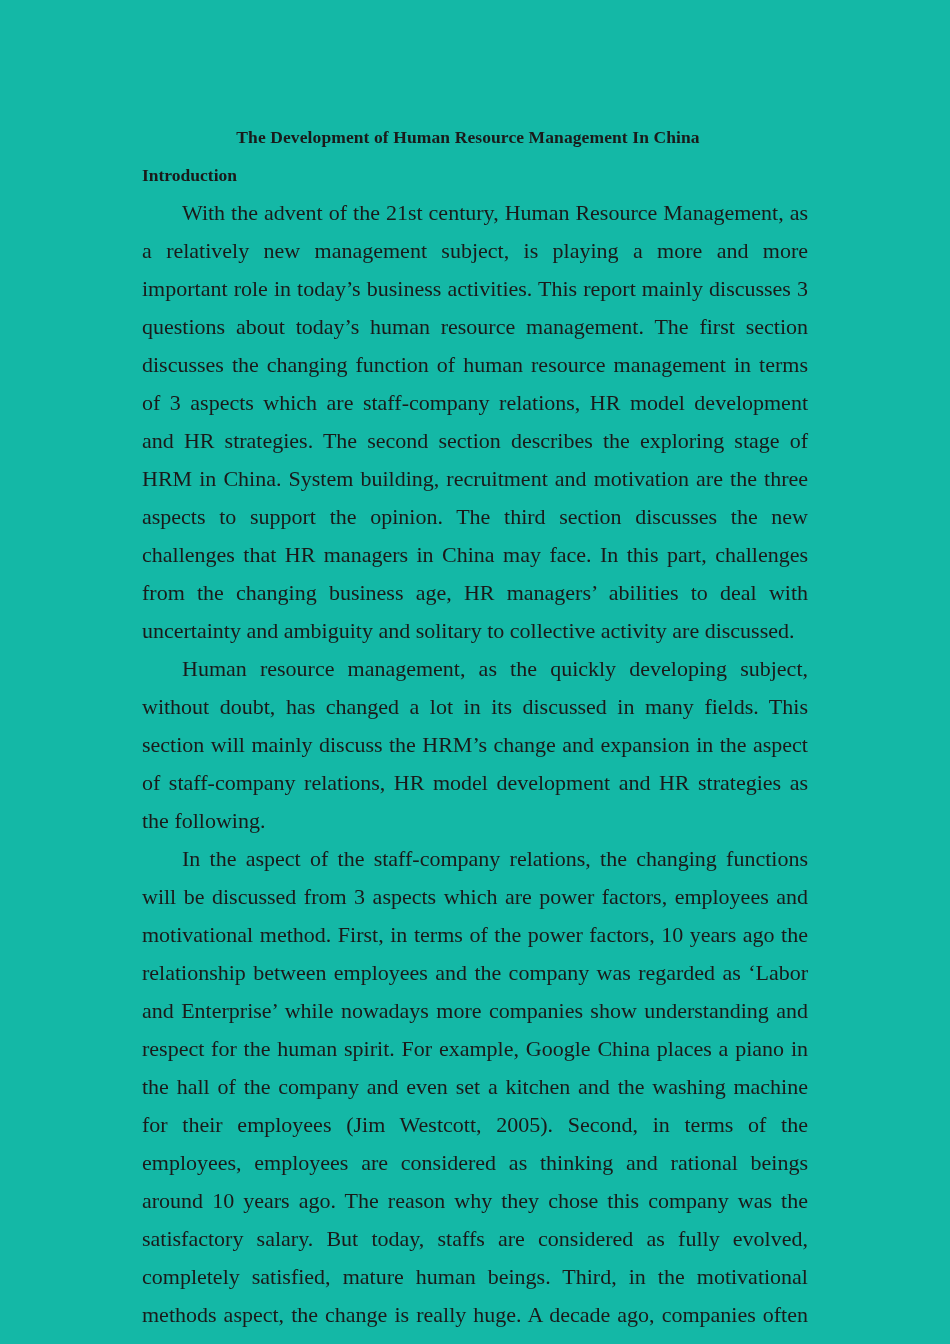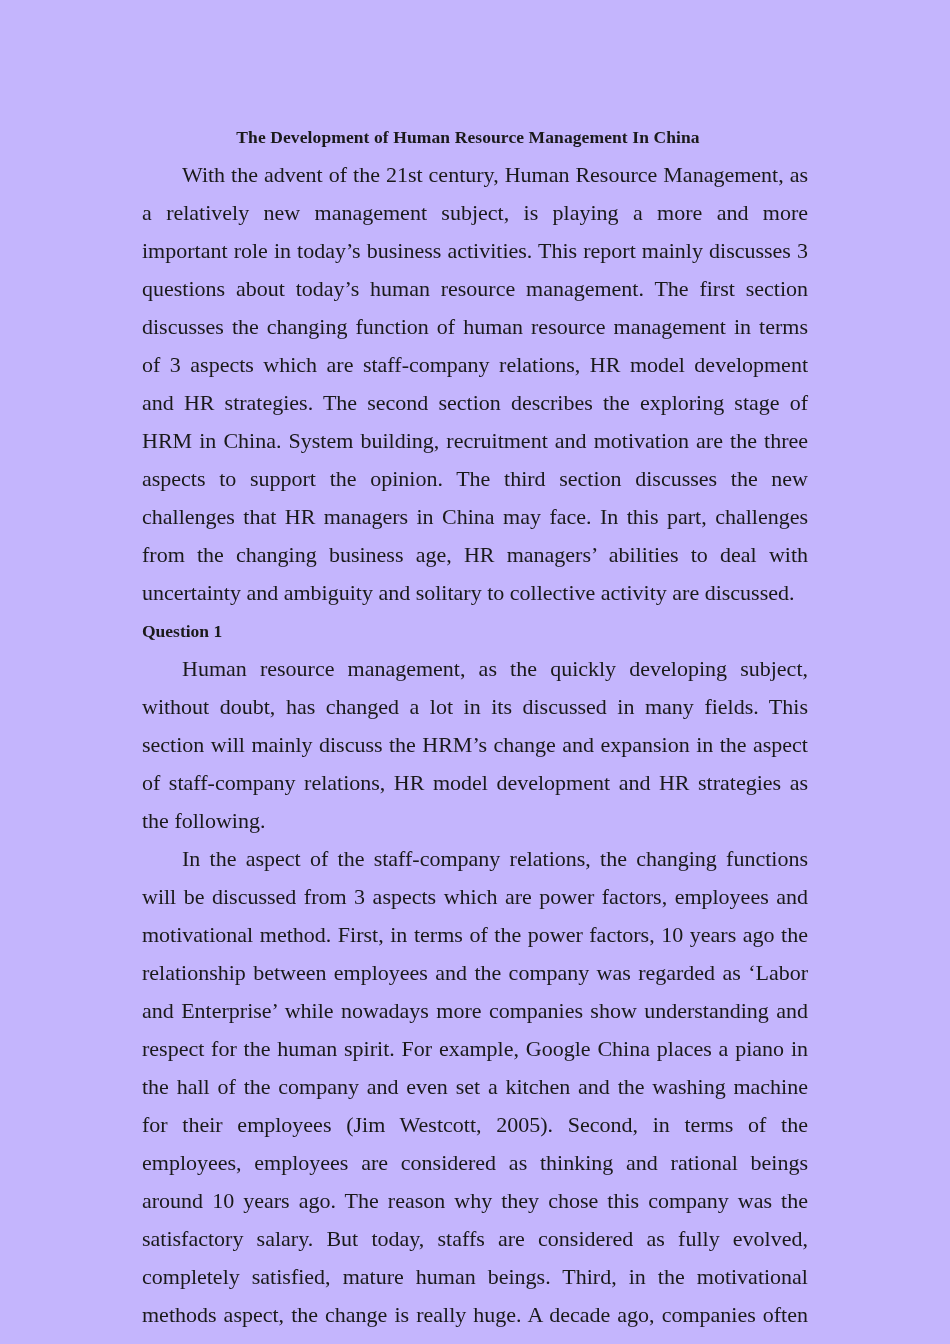--- a/index.html
+++ b/index.html
@@ -11,21 +11,21 @@
     width: 950px;
     height: 1344px;
     font-family: "Liberation Serif", "DejaVu Serif", serif;
     color: #1a1a1a;
     overflow: hidden;
   }
   .page {
     position: relative;
     width: 950px;
     height: 1344px;
-    background: #c4b5fd;
+    background: #14b8a6;
   }
   .content {
     position: absolute;
     left: 142px;
     top: 118px;
     width: 666px;
   }
   .doc-title {
     text-align: center;
     font-size: 17.5px;
@@ -55,23 +55,23 @@
   }
 </style>
 </head>
 <body>
 
 <div class="page">
   <div class="content">
 
     <h1 class="doc-title">The Development of Human Resource Management In China</h1>
 
+    <h2 class="section-heading">Introduction</h2>
 
     <p class="body-text">With the advent of the 21st century, Human Resource Management, as a relatively new management subject, is playing a more and more important role in today’s business activities. This report mainly discusses 3 questions about today’s human resource management. The first section discusses the changing function of human resource management in terms of 3 aspects which are staff-company relations, HR model development and HR strategies. The second section describes the exploring stage of HRM in China. System building, recruitment and motivation are the three aspects to support the opinion. The third section discusses the new challenges that HR managers in China may face. In this part, challenges from the changing business age, HR managers’ abilities to deal with uncertainty and ambiguity and solitary to collective activity are discussed.</p>
 
-    <h2 class="section-heading">Question 1</h2>
 
     <p class="body-text">Human resource management, as the quickly developing subject, without doubt, has changed a lot in its discussed in many fields. This section will mainly discuss the HRM’s change and expansion in the aspect of staff-company relations, HR model development and HR strategies as the following.</p>
 
     <p class="body-text last-of-page">In the aspect of the staff-company relations, the changing functions will be discussed from 3 aspects which are power factors, employees and motivational method. First, in terms of the power factors, 10 years ago the relationship between employees and the company was regarded as ‘Labor and Enterprise’ while nowadays more companies show understanding and respect for the human spirit. For example, Google China places a piano in the hall of the company and even set a kitchen and the washing machine for their employees (Jim Westcott, 2005). Second, in terms of the employees, employees are considered as thinking and rational beings around 10 years ago. The reason why they chose this company was the satisfactory salary. But today, staffs are considered as fully evolved, completely satisfied, mature human beings. Third, in the motivational methods aspect, the change is really huge. A decade ago, companies often drove employees through basic needs such as a big bonus. While the</p>
 
   </div>
 </div>
 
 </body></html>

